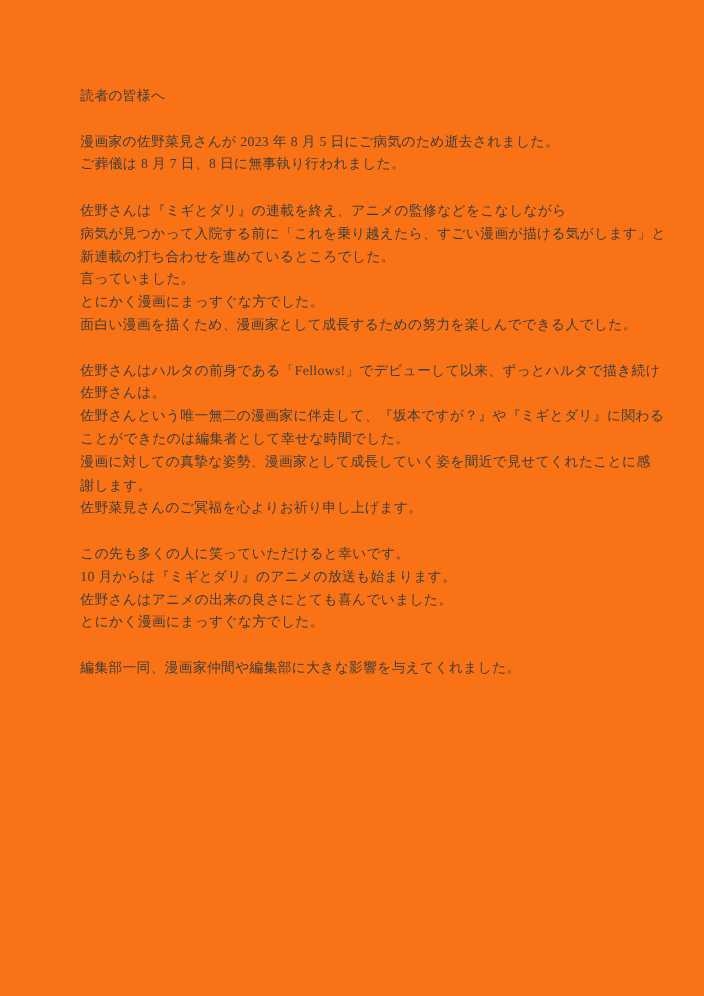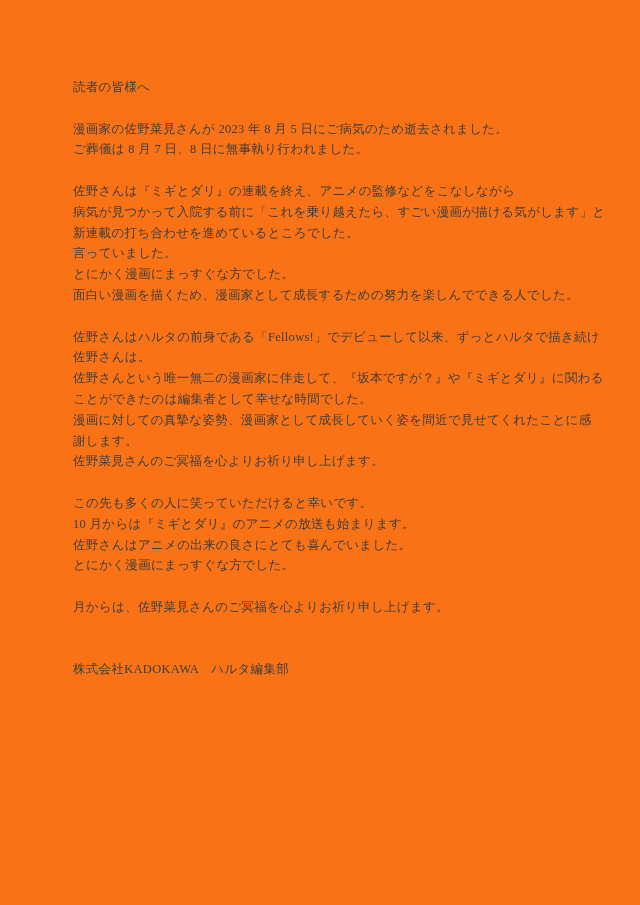--- a/index.html
+++ b/index.html
@@ -74,19 +74,18 @@
     <div class="blank"></div>
 
     <div class="para">
       <div class="line">この先も多くの人に笑っていただけると幸いです。</div>
       <div class="line">10 月からは『ミギとダリ』のアニメの放送も始まります。</div>
       <div class="line">佐野さんはアニメの出来の良さにとても喜んでいました。</div>
       <div class="line">とにかく漫画にまっすぐな方でした。</div>
     </div>
     <div class="blank"></div>
 
-    <div class="line">月からは、佐野菜見さんのご冥福を心よりお祈り申し上げます。</div>
+    <div class="line">編集部一同、漫画家仲間や編集部に大きな影響を与えてくれました。</div>
     <div class="blank2"></div>
 
-    <div class="line">株式会社KADOKAWA　ハルタ編集部</div>
 
   </div>
 </div>
 
 </body></html>

